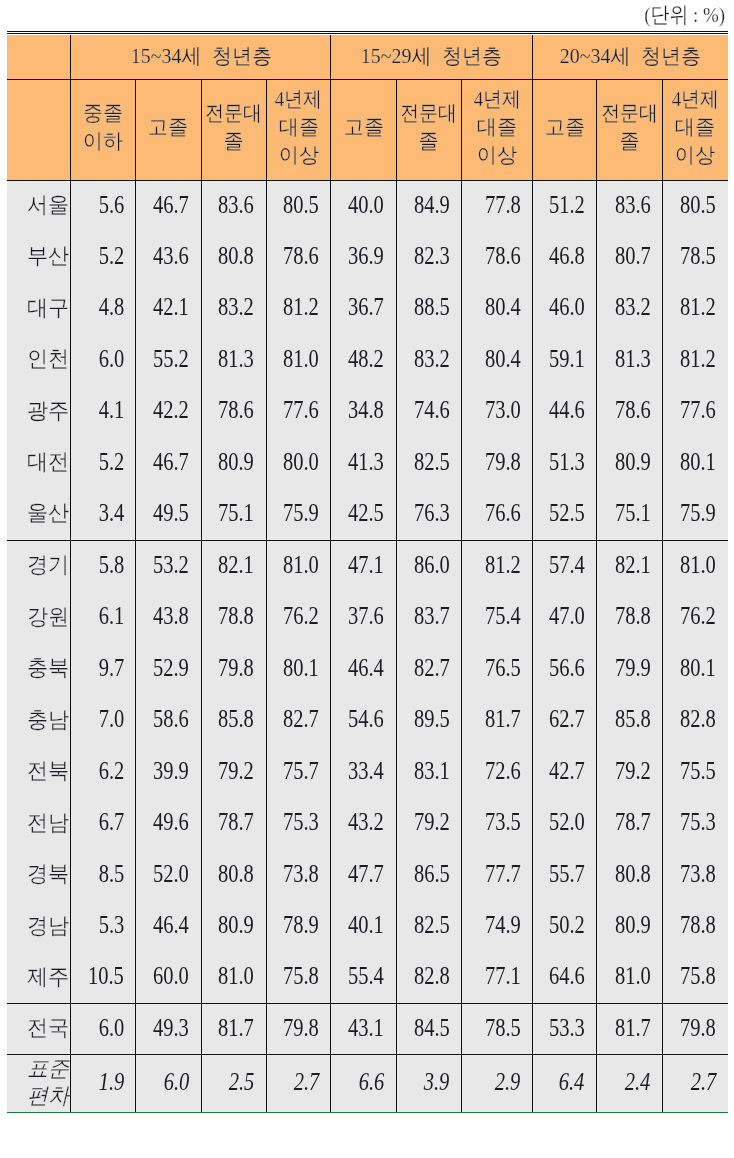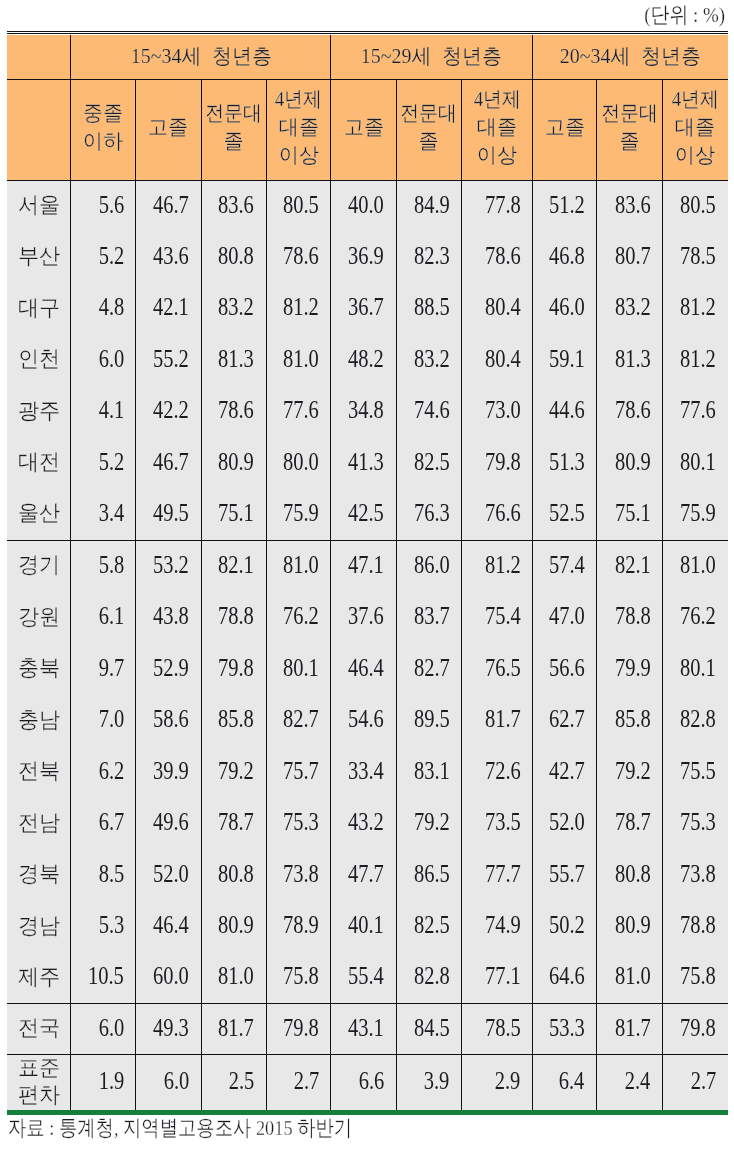--- a/index.html
+++ b/index.html
@@ -119,24 +119,24 @@
   table.stat tbody td.rowlabel {
     font-size: 22px;
     text-align: center;
     padding-right: 0;
   }
   table.stat tbody td.rowlabel .cond {
     transform: scaleX(0.94);
     transform-origin: center center;
     -webkit-text-stroke: 0.28px #e8e8e8;
   }
-  td.rowlabel .ln { line-height: 27px; }
+  td.rowlabel .ln { line-height: 27px; text-align: right; }
 
   tbody tr.sep  td { border-top: 1px solid #111; }
-  tbody tr.last td { border-bottom: 5px solid #15803d; }
+  tbody tr.last td { border-bottom: 1px solid #15803d; font-style: italic; }
 
   
   .source-note {
     position: absolute;
     left: 8px;
     top: 1113px;
     font-size: 22px;
     white-space: nowrap;
   }
   .source-note .cond { transform: scaleX(0.833); transform-origin: left center; -webkit-text-stroke: 0.3px #ffffff; }
@@ -484,14 +484,13 @@
             <td class="vline"><span class="cond">3.9</span></td>
             <td class="vline-thick"><span class="cond">2.9</span></td>
             <td class="vline"><span class="cond">6.4</span></td>
             <td class="vline"><span class="cond">2.4</span></td>
             <td class=""><span class="cond">2.7</span></td>
           </tr>
         </tbody>
     </table>
   </div>
 
-  <div class="source-note"><span class="cond">자료 : 통계청, 지역별고용조사 2015 하반기</span></div>
 </div>
 
 </body></html>

